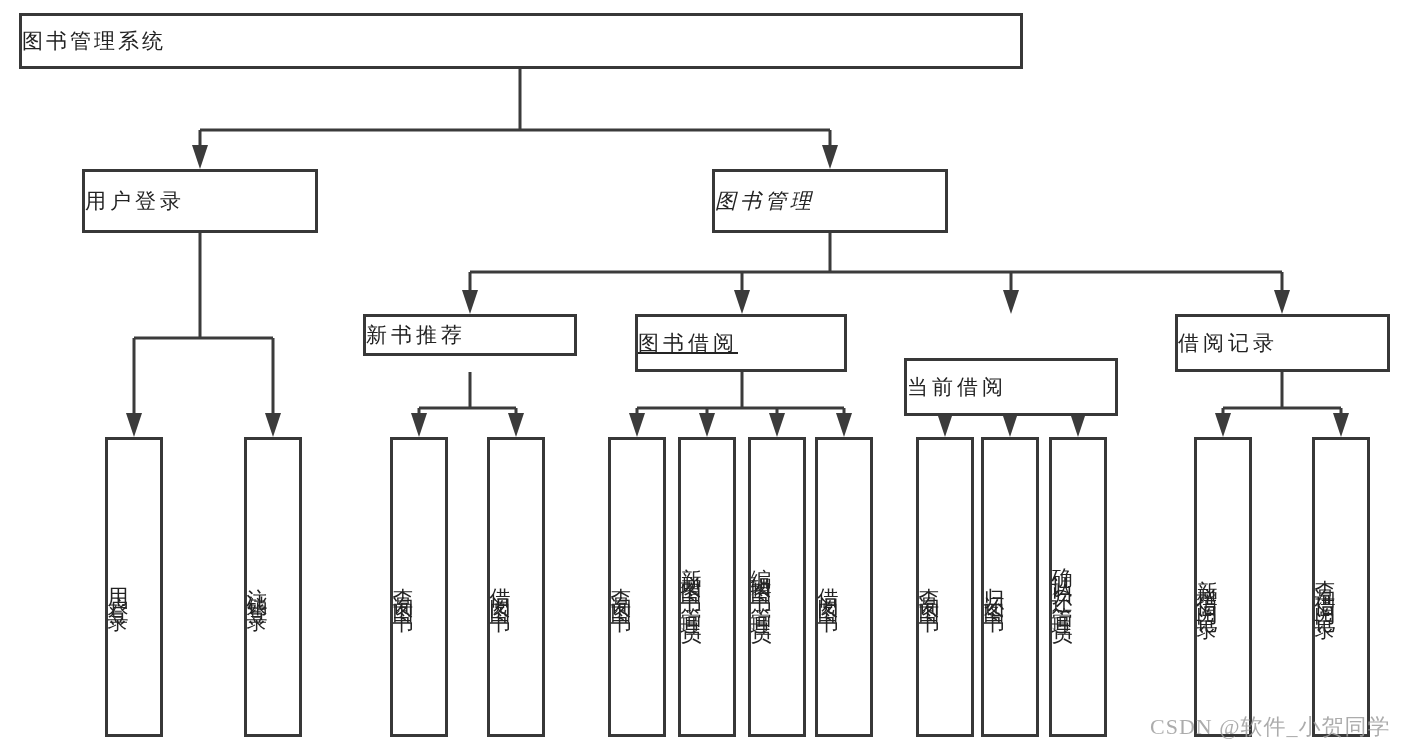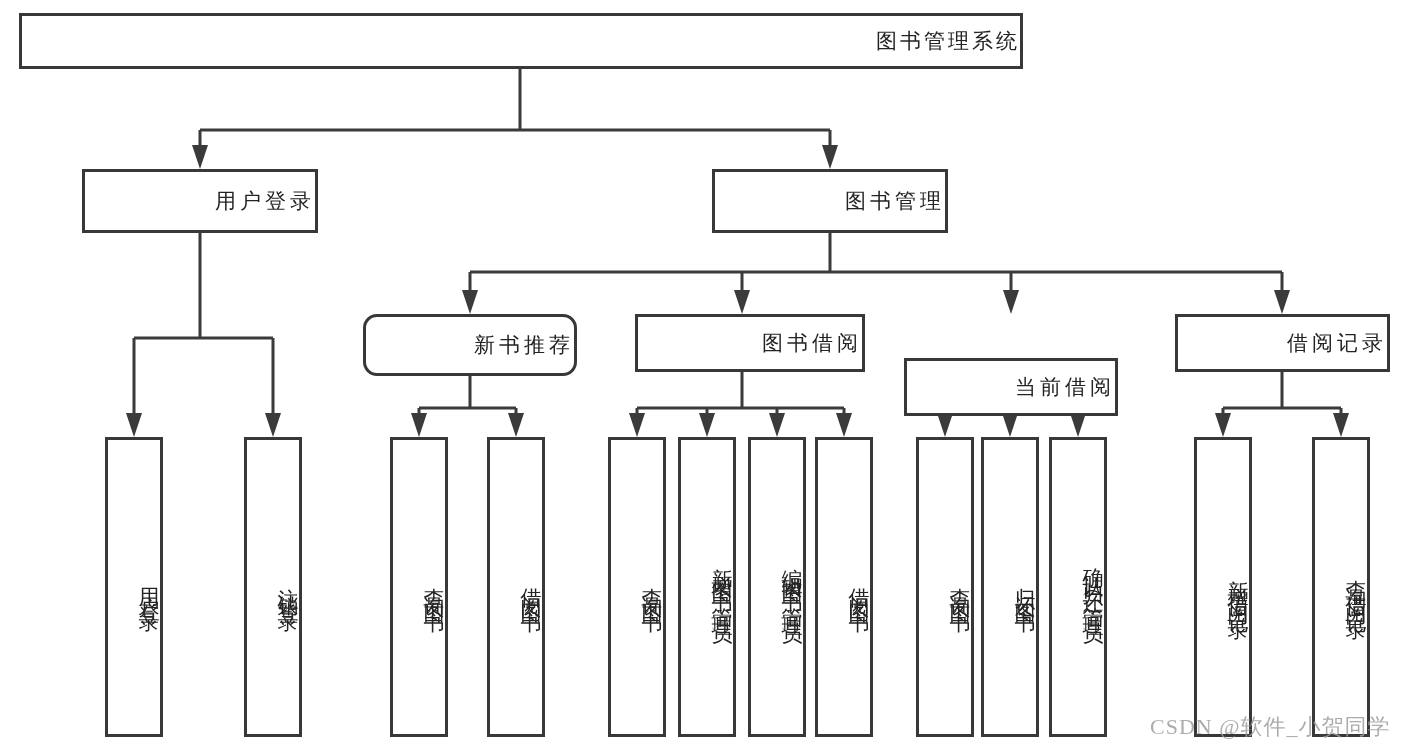--- a/index.html
+++ b/index.html
@@ -20,21 +20,21 @@
     left: 0; top: 0;
     width: 1405px; height: 747px;
   }
   .box {
     position: absolute;
     box-sizing: border-box;
     background: #ffffff;
     border: 3px solid #383838;
     display: flex;
     align-items: center;
-    justify-content: flex-end;
+    justify-content: flex-start;
     color: #232323;
   }
   .hlabel {
     font-size: 21px;
     letter-spacing: 4px;
     white-space: nowrap;
     color: #232323;
   }
   .vlabel {
     writing-mode: vertical-rl;
@@ -42,23 +42,23 @@
     font-size: 21px;
     letter-spacing: 8px;
     line-height: 1;
     white-space: nowrap;
     color: #232323;
   }
   
   [data-name="node-root"]              { left: 19px;   top: 13px;  width: 1004px; height: 56px; }
   [data-name="node-root"] .hlabel      { letter-spacing: 3px; }
   [data-name="node-user-login"]        { left: 82px;   top: 169px; width: 236px;  height: 64px; }
-  [data-name="node-book-management"]   { left: 712px;  top: 169px; width: 236px;  height: 64px; }
-  [data-name="node-new-book-recommend"]{ left: 363px;  top: 314px; width: 214px;  height: 62px; border-radius: 14px; }
-  [data-name="node-book-borrow"]       { left: 635px;  top: 314px; width: 230px;  height: 58px; }
+  [data-name="node-book-management"]   { left: 712px;  top: 169px; width: 236px;  height: 64px; font-style: italic; }
+  [data-name="node-new-book-recommend"]{ left: 363px;  top: 314px; width: 214px;  height: 42px; }
+  [data-name="node-book-borrow"]       { left: 635px;  top: 314px; width: 212px;  height: 58px; text-decoration: underline; }
   [data-name="node-current-borrow"]    { left: 904px;  top: 314px; width: 214px;  height: 58px; margin-top: 44px; }
   [data-name="node-borrow-records"]    { left: 1175px; top: 314px; width: 215px;  height: 58px; }
 
   [data-name="leaf-user-login"]        { left: 105px;  top: 437px; width: 58px; height: 300px; }
   [data-name="leaf-logout"]            { left: 244px;  top: 437px; width: 58px; height: 300px; }
   [data-name="leaf-recommend-query-books"] { left: 390px; top: 437px; width: 58px; height: 300px; }
   [data-name="leaf-recommend-borrow-books"]{ left: 487px; top: 437px; width: 58px; height: 300px; }
   [data-name="leaf-borrow-query-books"]    { left: 608px; top: 437px; width: 58px; height: 300px; }
   [data-name="leaf-add-books-admin"]       { left: 678px; top: 437px; width: 58px; height: 300px; }
   [data-name="leaf-edit-books-admin"]      { left: 748px; top: 437px; width: 58px; height: 300px; }

